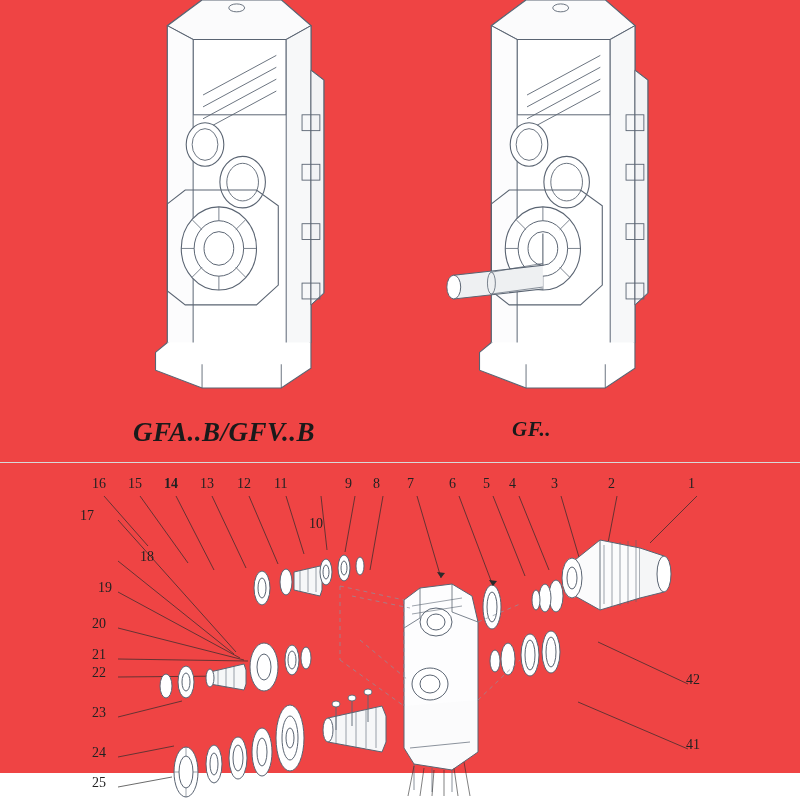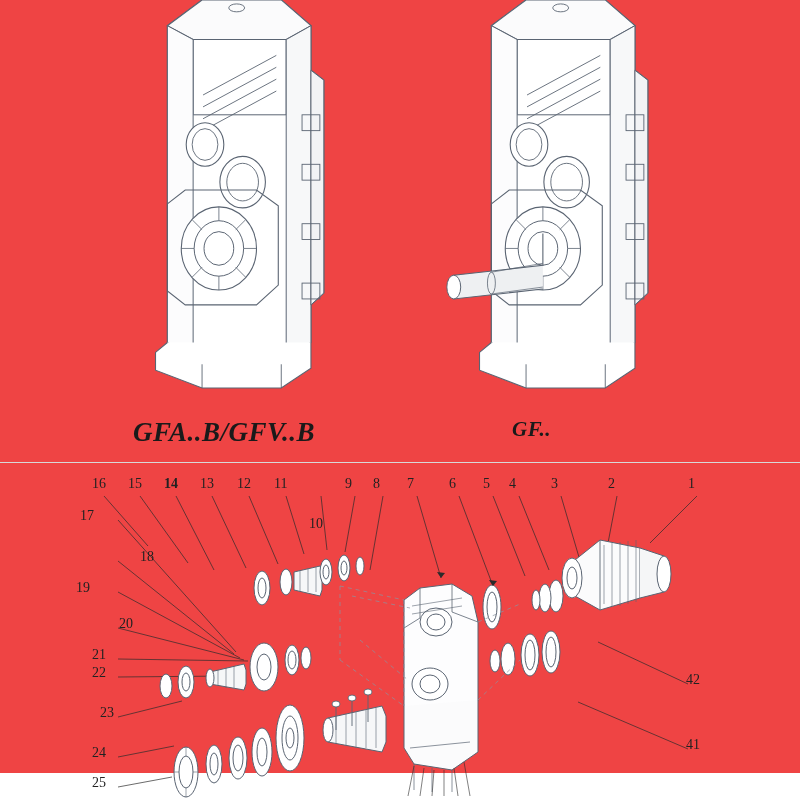--- a/index.html
+++ b/index.html
@@ -309,24 +309,24 @@
       <div class="callout" style="left: 373px; top: 476px;">8</div>
       <div class="callout" style="left: 407px; top: 476px;">7</div>
       <div class="callout" style="left: 449px; top: 476px;">6</div>
       <div class="callout" style="left: 483px; top: 476px;">5</div>
       <div class="callout" style="left: 509px; top: 476px;">4</div>
       <div class="callout" style="left: 551px; top: 476px;">3</div>
       <div class="callout" style="left: 608px; top: 476px;">2</div>
       <div class="callout" style="left: 688px; top: 476px;">1</div>
       <div class="callout" style="left: 80px; top: 508px;">17</div>
       <div class="callout" style="left: 92px; top: 549px; margin-left: 48px;">18</div>
-      <div class="callout" style="left: 76px; top: 580px;">19</div>
-      <div class="callout" style="left: 92px; top: 616px; margin-left: 27px;">20</div>
+      <div class="callout" style="left: 98px; top: 580px;">19</div>
+      <div class="callout" style="left: 92px; top: 616px;">20</div>
       <div class="callout" style="left: 92px; top: 647px;">21</div>
       <div class="callout" style="left: 92px; top: 665px;">22</div>
-      <div class="callout" style="left: 92px; top: 705px; margin-left: 8px;">23</div>
+      <div class="callout" style="left: 92px; top: 705px;">23</div>
       <div class="callout" style="left: 92px; top: 745px;">24</div>
       <div class="callout" style="left: 92px; top: 775px;">25</div>
       <div class="callout" style="left: 686px; top: 672px;">42</div>
       <div class="callout" style="left: 686px; top: 737px;">41</div>
     </div>
 
 </div>
 
 </body></html>

